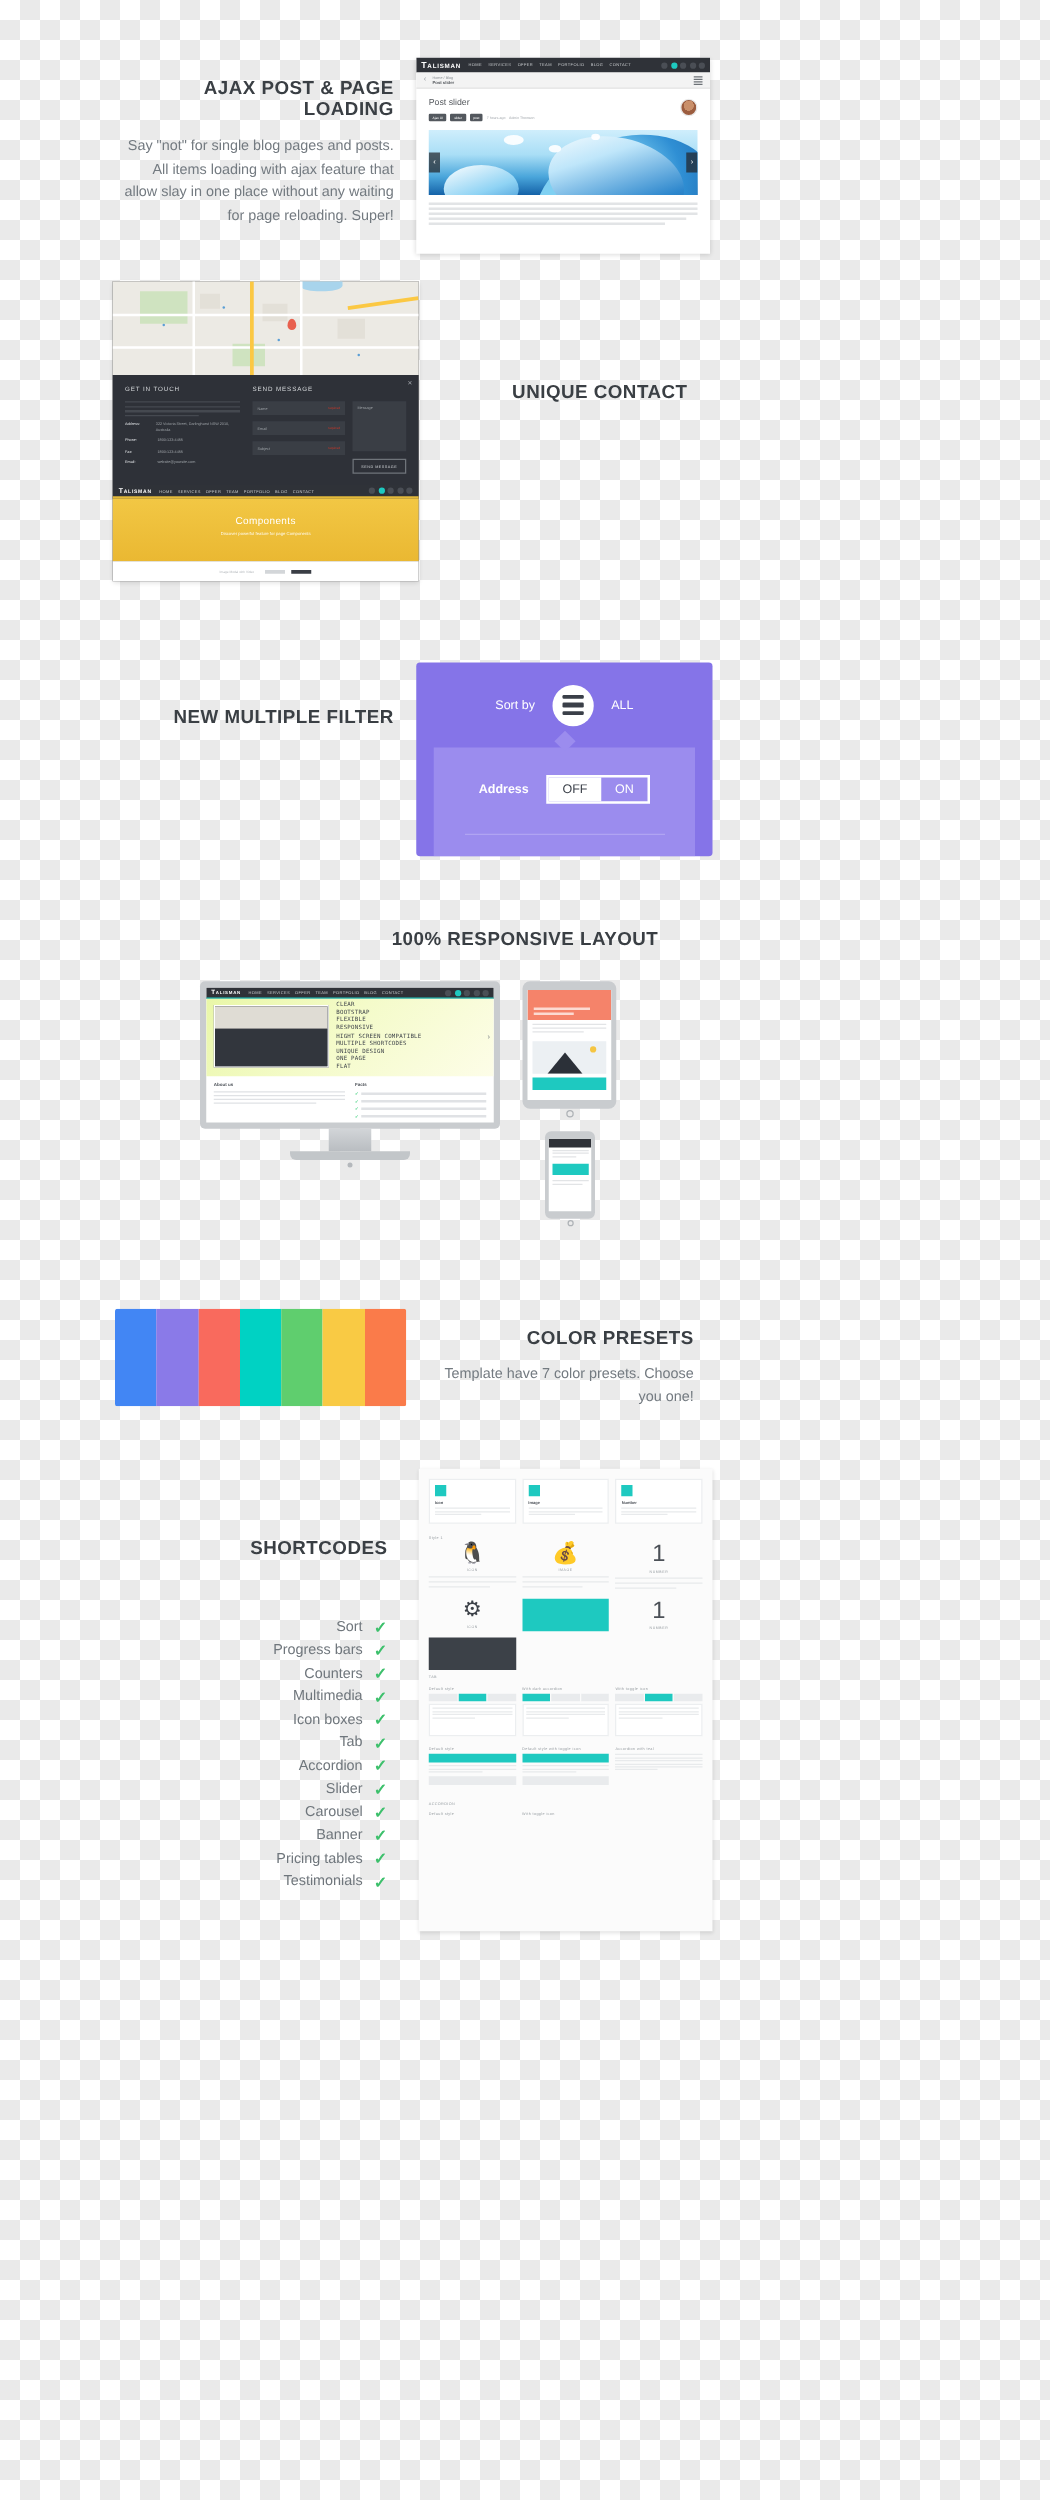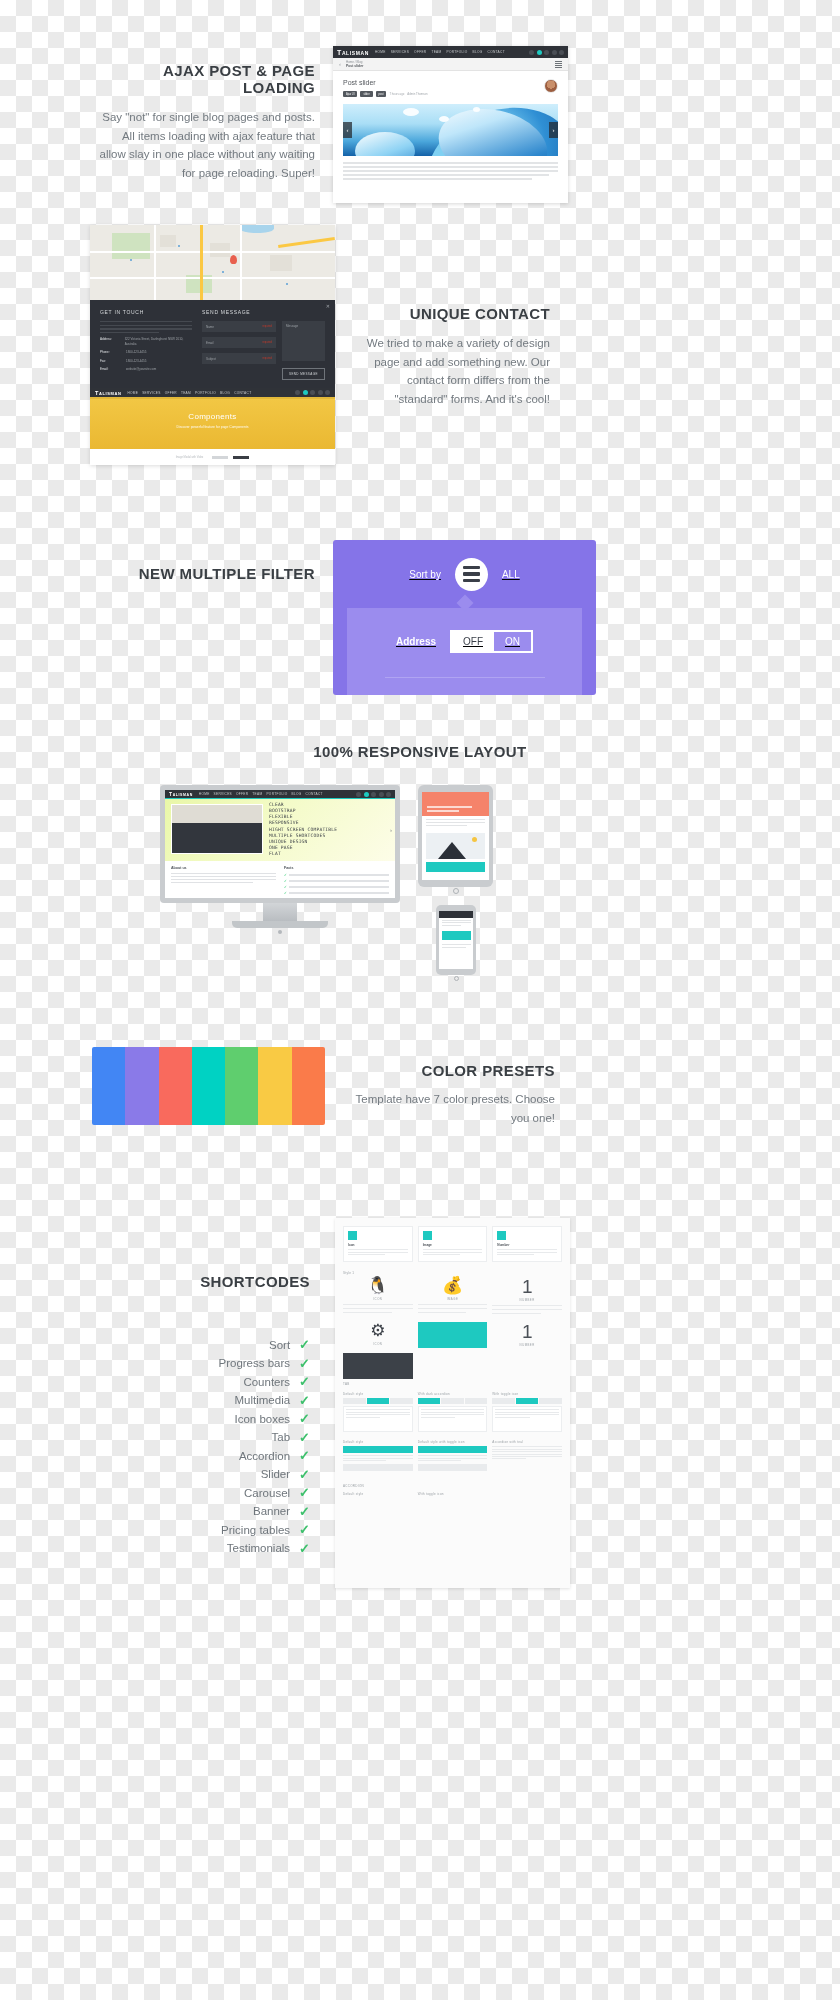--- a/index.html
+++ b/index.html
@@ -214,22 +214,22 @@
   #contact-text { left: 355px; top: 80px; width: 195px; }
   #contact-text .sec-title { margin-bottom: 12px; }
 
   
   #sec-filter { left: 0; top: 520px; width: 840px; height: 170px; }
 
   #filter-text { left: 110px; top: 45px; width: 205px; }
   #filter-text .sec-title { margin-bottom: 12px; }
 
   #filter-card {
-    left: 333px; top: 20px; width: 263px; height: 155px;
-    background: #8574e8; border-radius: 3px; overflow: hidden; text-decoration: underline;
+    left: 333px; top: 10px; width: 237px; height: 155px;
+    background: #8574e8; border-radius: 3px; overflow: hidden;
   }
   .fc-top {
     height: 68px; display: flex; align-items: center;
     justify-content: center; gap: 14px; position: relative;
   }
   .fc-top .lbl { color: #fff; font-size: 10px; }
   .fc-burger {
     width: 33px; height: 33px; border-radius: 50%; background: #fff;
     display: flex; flex-direction: column; align-items: center;
     justify-content: center; gap: 3px;
@@ -341,21 +341,21 @@
   #sec-colors { left: 0; top: 1035px; width: 840px; height: 110px; }
   #swatches {
     left: 92px; top: 12px; width: 233px; height: 78px;
     display: flex; border-radius: 2px; overflow: hidden;
   }
   #swatches div { flex: 1; }
   #colors-text { left: 355px; top: 27px; width: 200px; }
   #colors-text .sec-title { margin-bottom: 11px; }
 
   
-  #sec-short { left: 0; top: 1218px; width: 840px; height: 380px; }
+  #sec-short { left: 0; top: 1175px; width: 840px; height: 380px; }
 
   #short-text { left: 95px; top: 55px; width: 215px; }
   #short-text .sec-title { margin-bottom: 12px; }
   #short-list { left: 95px; top: 120px; width: 215px; }
   .sl-row {
     display: flex; align-items: center; justify-content: flex-end;
     gap: 9px; margin-bottom: 5.5px;
   }
   .sl-row .nm { font-size: 11.5px; color: #6f767c; }
   .sl-row .ck { color: #3dc06c; font-size: 13px; line-height: 1; font-weight: bold; }
@@ -588,21 +588,20 @@
     <div class="cm-white">
       <span class="cap">Image Modal with Video</span>
       <span class="bar"></span>
       <span class="bar dk"></span>
     </div>
 
   </div>
 
   <div class="abs ta-left" id="contact-text">
     <div class="sec-title">UNIQUE CONTACT</div>
-    <div class="sec-body">We tried to make a variety of design page and add something new. Our contact form differs from the "standard" forms. And it's cool!</div>
   </div>
 </div>
 
 <div class="abs" id="sec-filter">
 
   <div class="abs ta-right" id="filter-text">
     <div class="sec-title">NEW  MULTIPLE FILTER</div>
   </div>
 
   <div class="abs" id="filter-card" style="background: rgb(133, 116, 232);">

